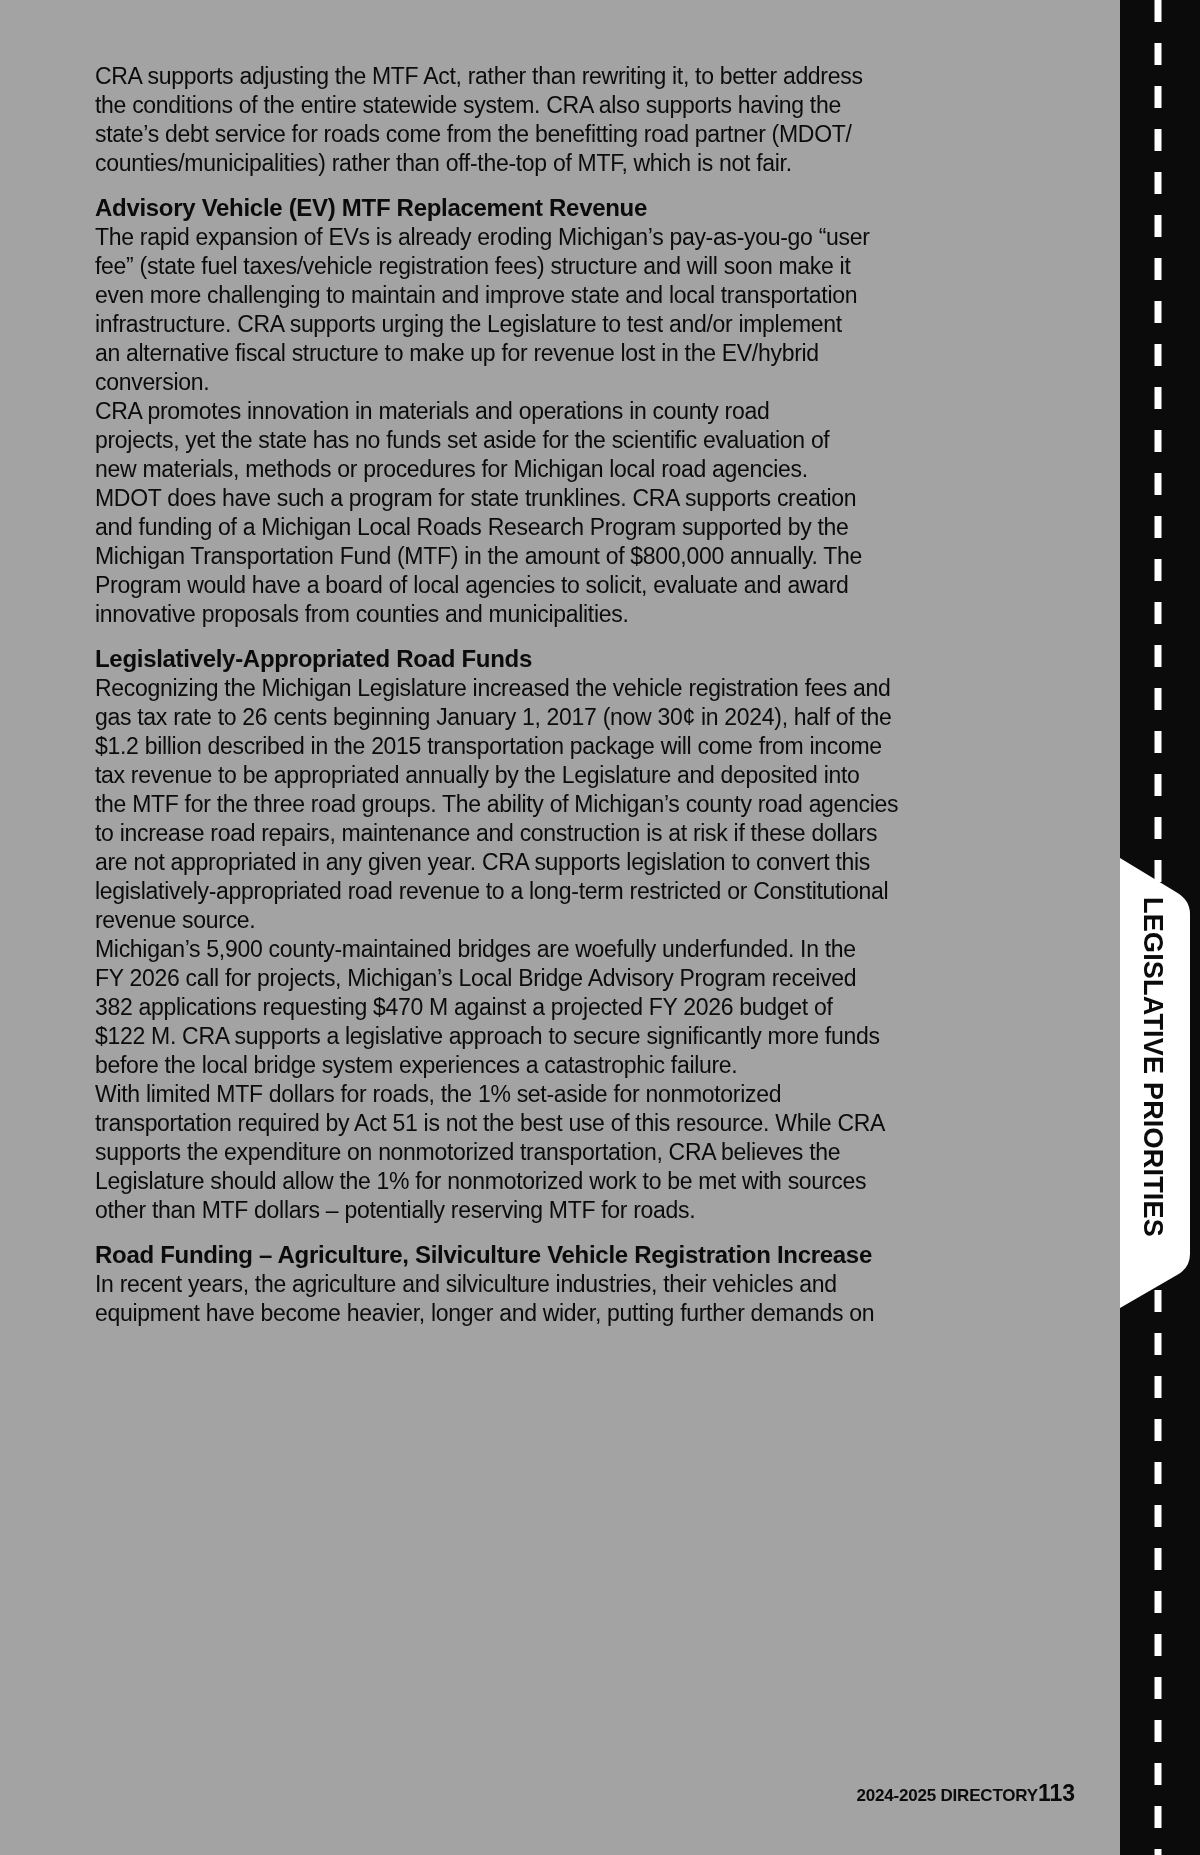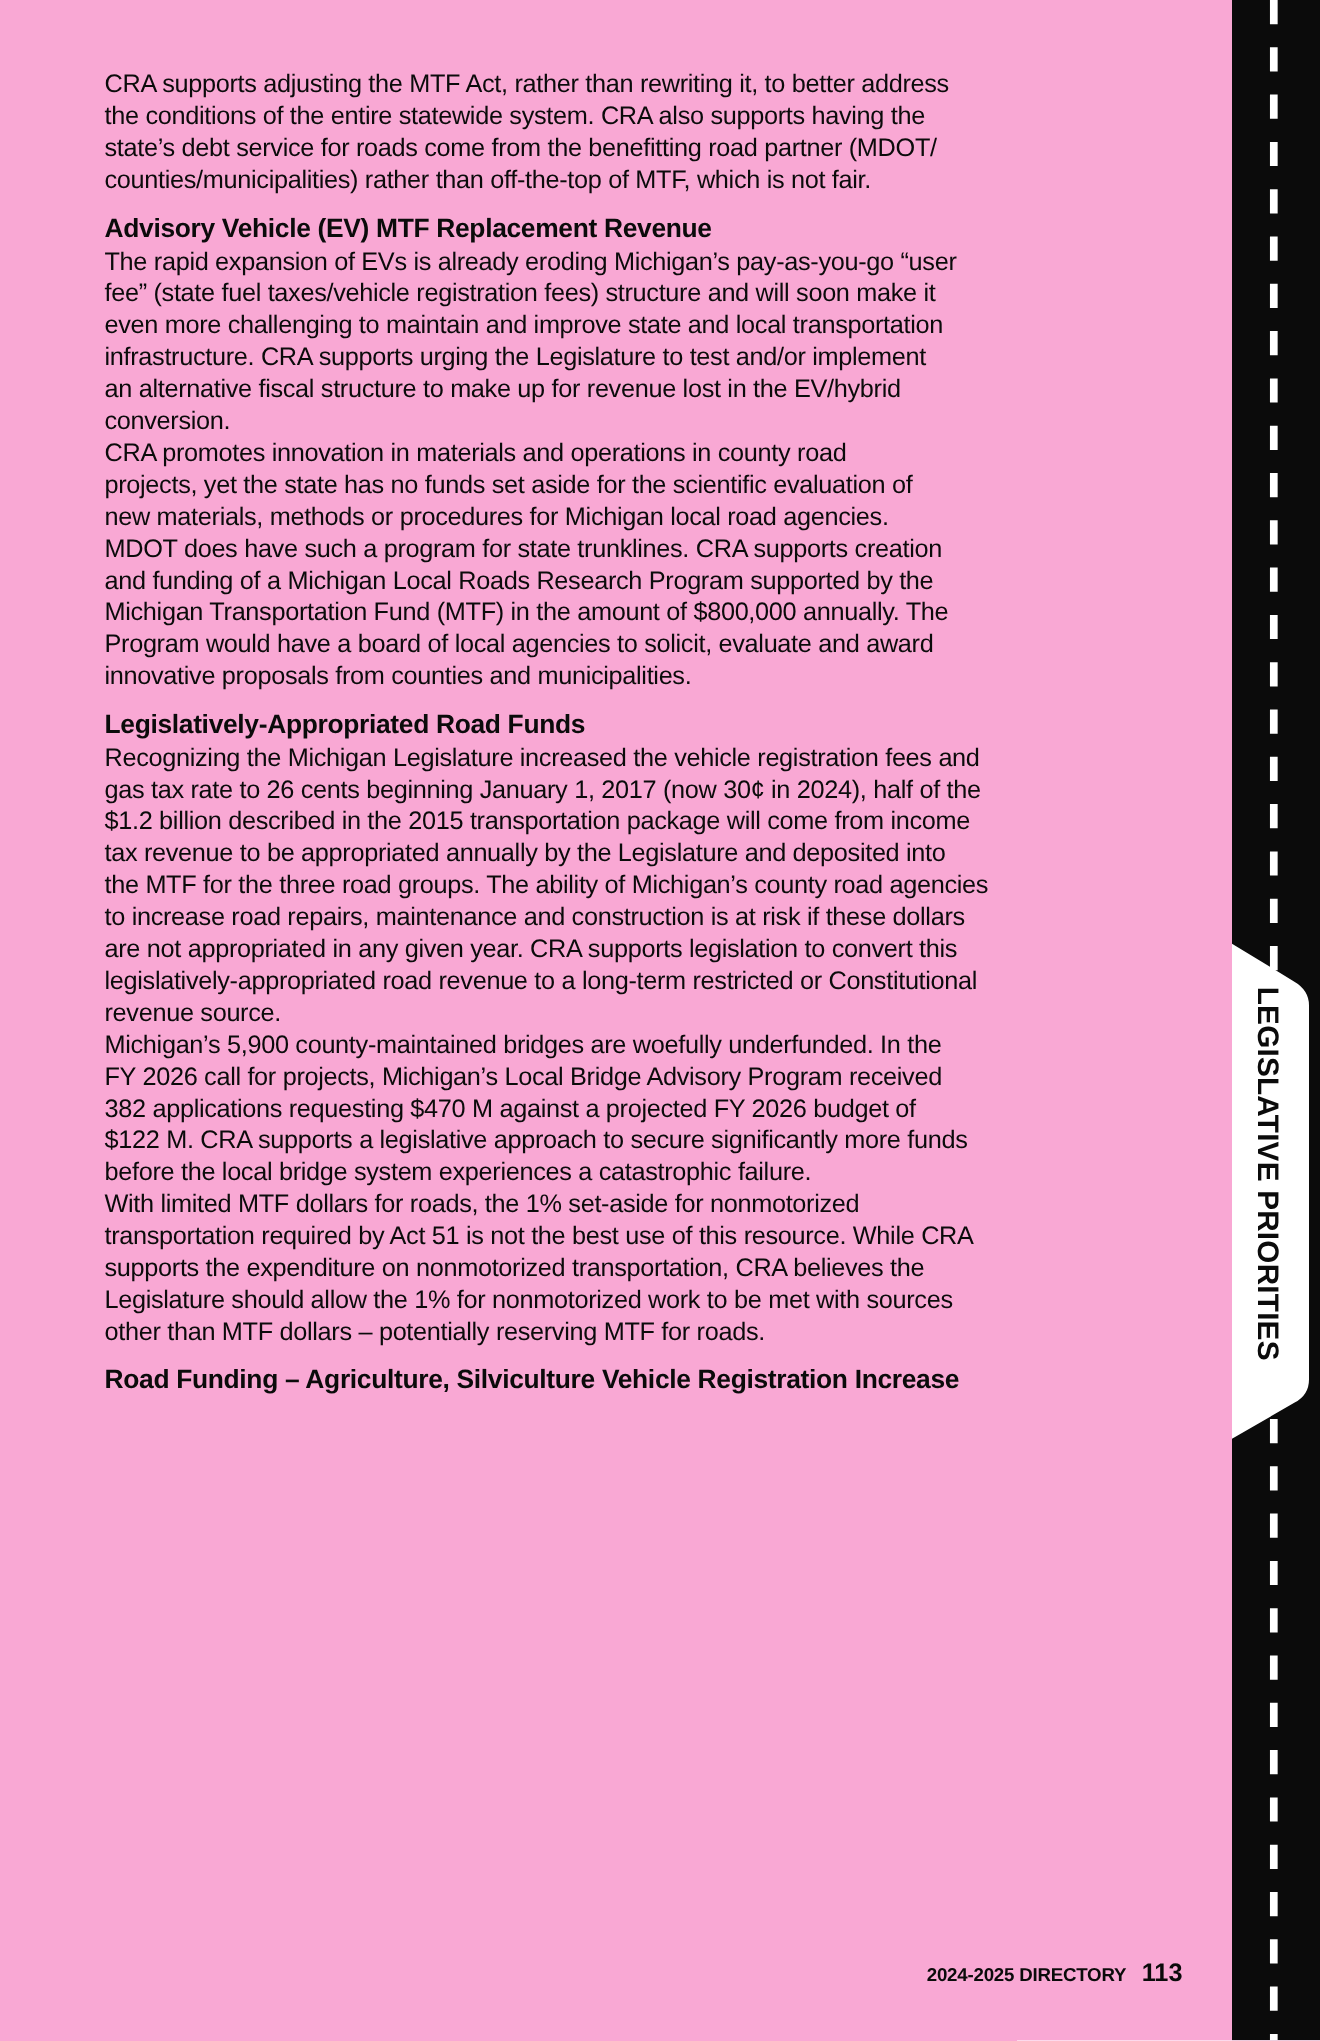--- a/index.html
+++ b/index.html
@@ -4,21 +4,21 @@
 <style>
   html, body {
     margin: 0;
     padding: 0;
     background: #ffffff;
   }
   .page {
     position: relative;
     width: 1200px;
     height: 1855px;
-    background: #f9a8d4;
+    background: #a3a3a3;
     overflow: hidden;
     font-family: "Liberation Sans", sans-serif;
     color: #0b0b0b;
   }
   .content {
     position: absolute;
     left: 95px;
     top: 62px;
     width: 1000px;
   }
@@ -35,21 +35,20 @@
     font-weight: bold;
     letter-spacing: -0.3px;
     margin: 15px 0 1px 0;
   }
   .footer {
     position: absolute;
     top: 1780px;
     right: 125px;
     display: flex;
     align-items: baseline;
-    gap: 14px;
   }
   .footer-directory {
     font-size: 17px;
     font-weight: bold;
     letter-spacing: -0.2px;
   }
   .footer-page-number {
     font-size: 23px;
     font-weight: bold;
   }
@@ -117,20 +116,22 @@
 $122 M. CRA supports a legislative approach to secure significantly more funds
 before the local bridge system experiences a catastrophic failure.</p>
 
     <p class="para">With limited MTF dollars for roads, the 1% set-aside for nonmotorized
 transportation required by Act 51 is not the best use of this resource. While CRA
 supports the expenditure on nonmotorized transportation, CRA believes the
 Legislature should allow the 1% for nonmotorized work to be met with sources
 other than MTF dollars – potentially reserving MTF for roads.</p>
 
     <h2 class="section-heading">Road Funding – Agriculture, Silviculture Vehicle Registration Increase</h2>
+    <p class="para">In recent years, the agriculture and silviculture industries, their vehicles and
+equipment have become heavier, longer and wider, putting further demands on</p>
   </div>
 
   <div class="footer">
     <span class="footer-directory">2024-2025 DIRECTORY</span>
     <span class="footer-page-number">113</span>
   </div>
 
   <svg class="road-ribbon" width="80" height="1855" viewBox="0 0 80 1855" xmlns="http://www.w3.org/2000/svg">
     <rect x="0" y="0" width="80" height="1855" fill="#0b0b0b"></rect>
     <line x1="38" y1="0" x2="38" y2="1855" stroke="#ffffff" stroke-width="7" stroke-dasharray="22 21"></line>

